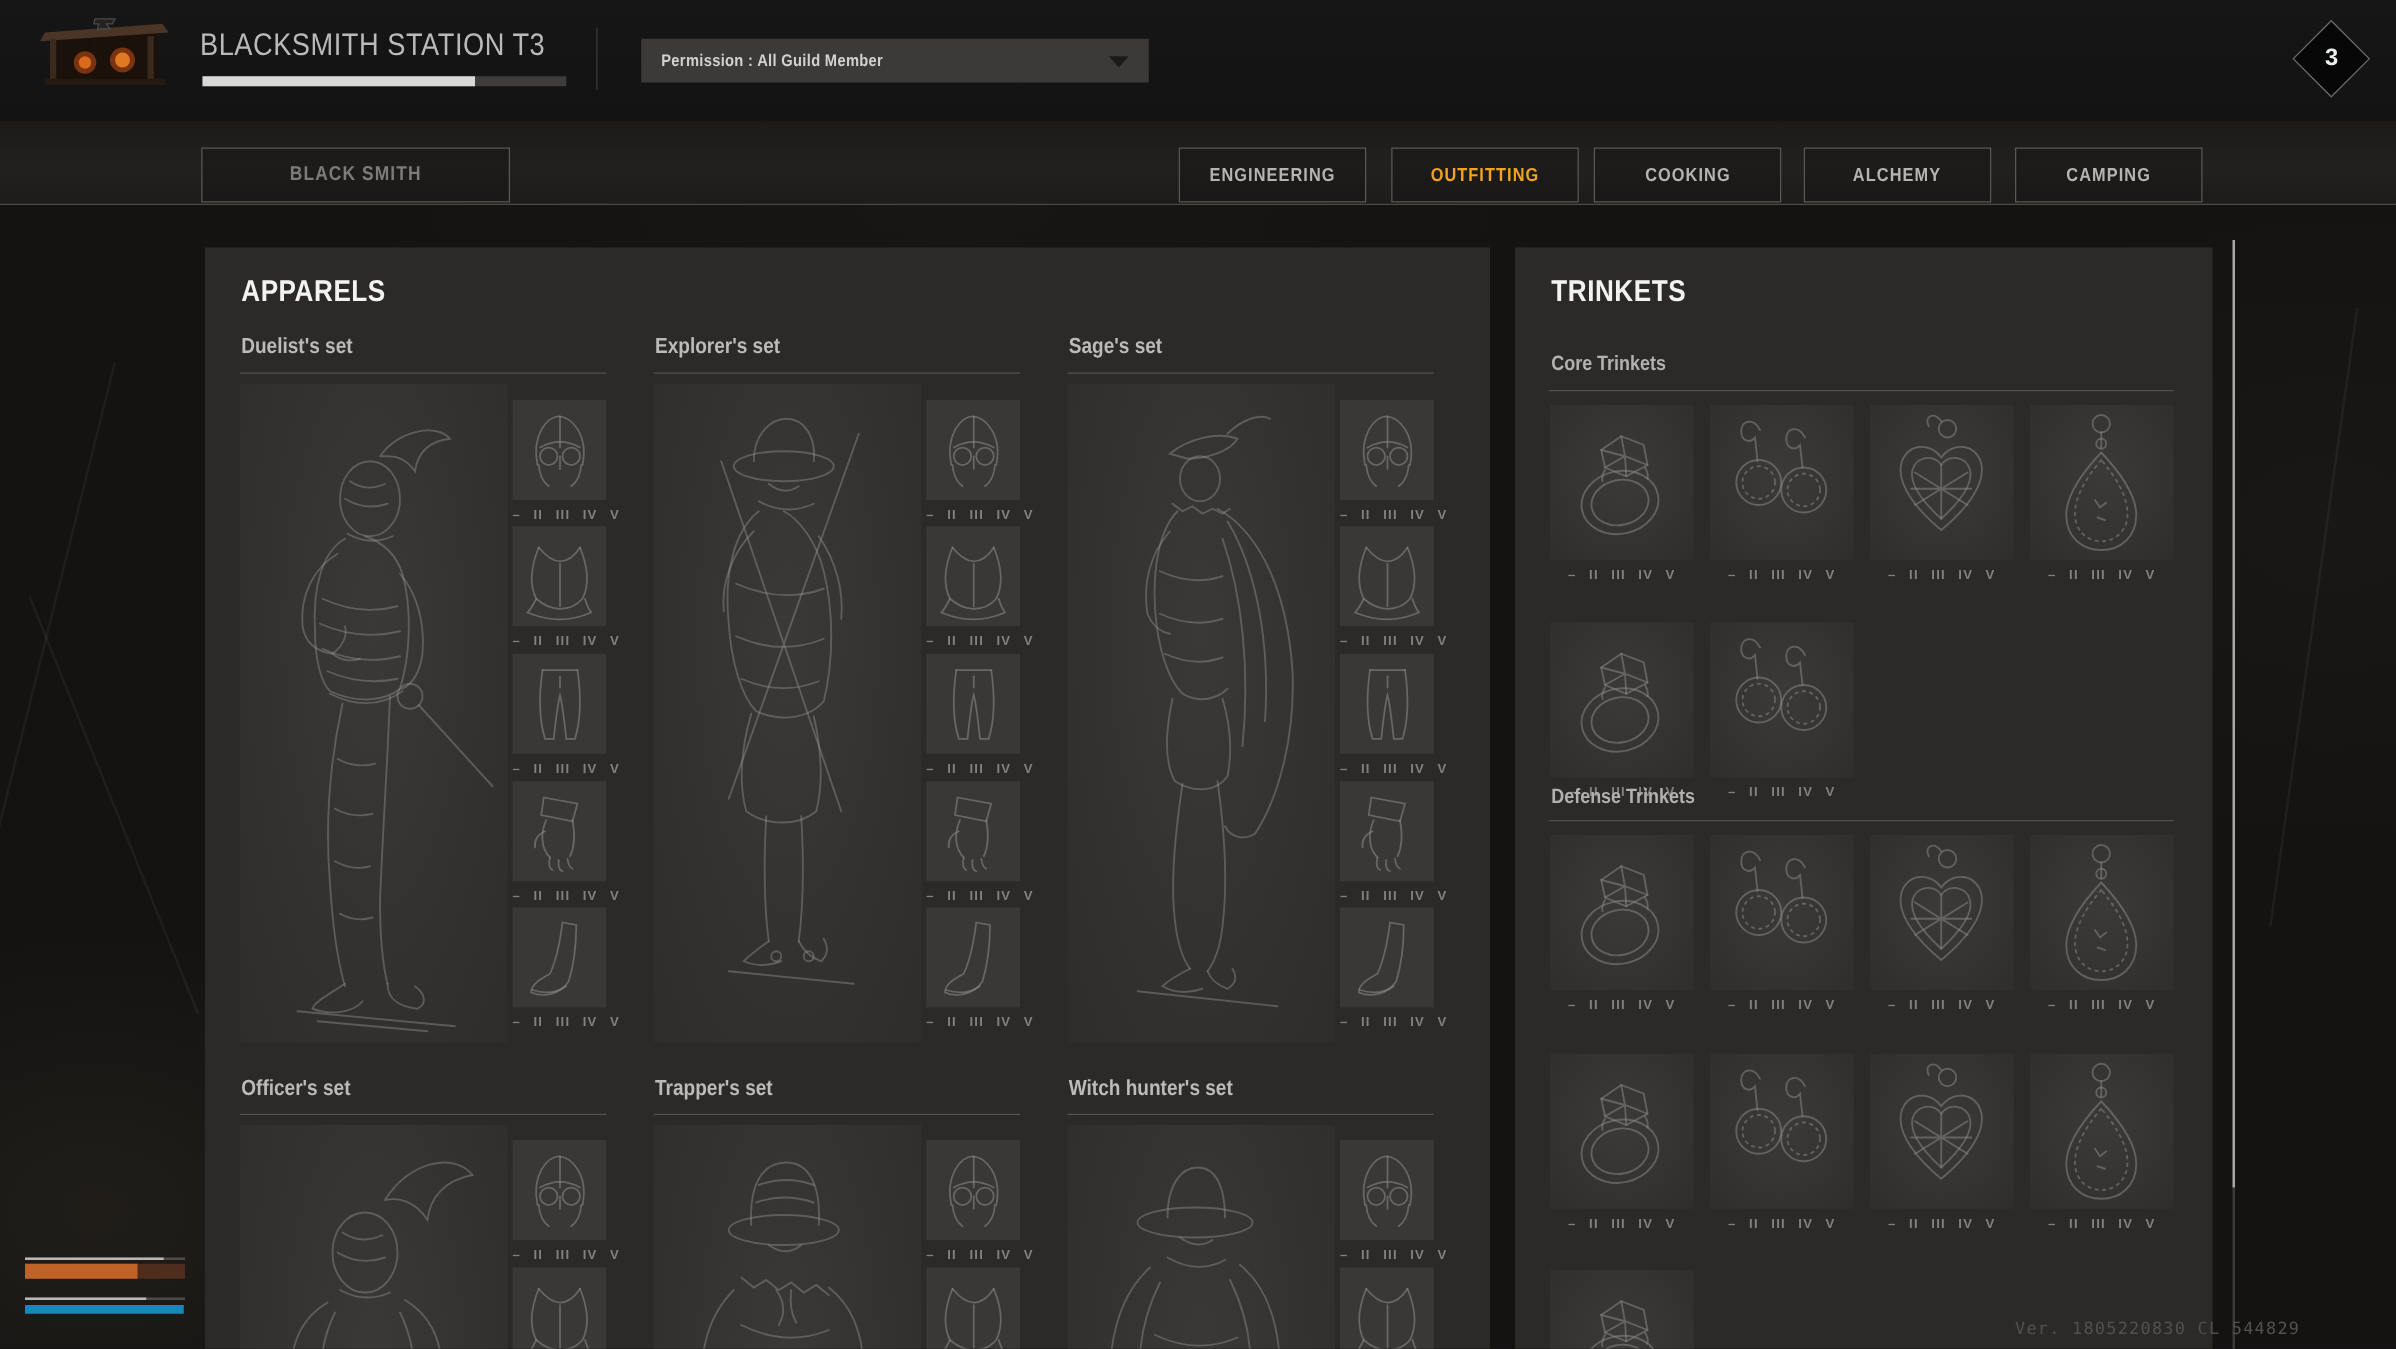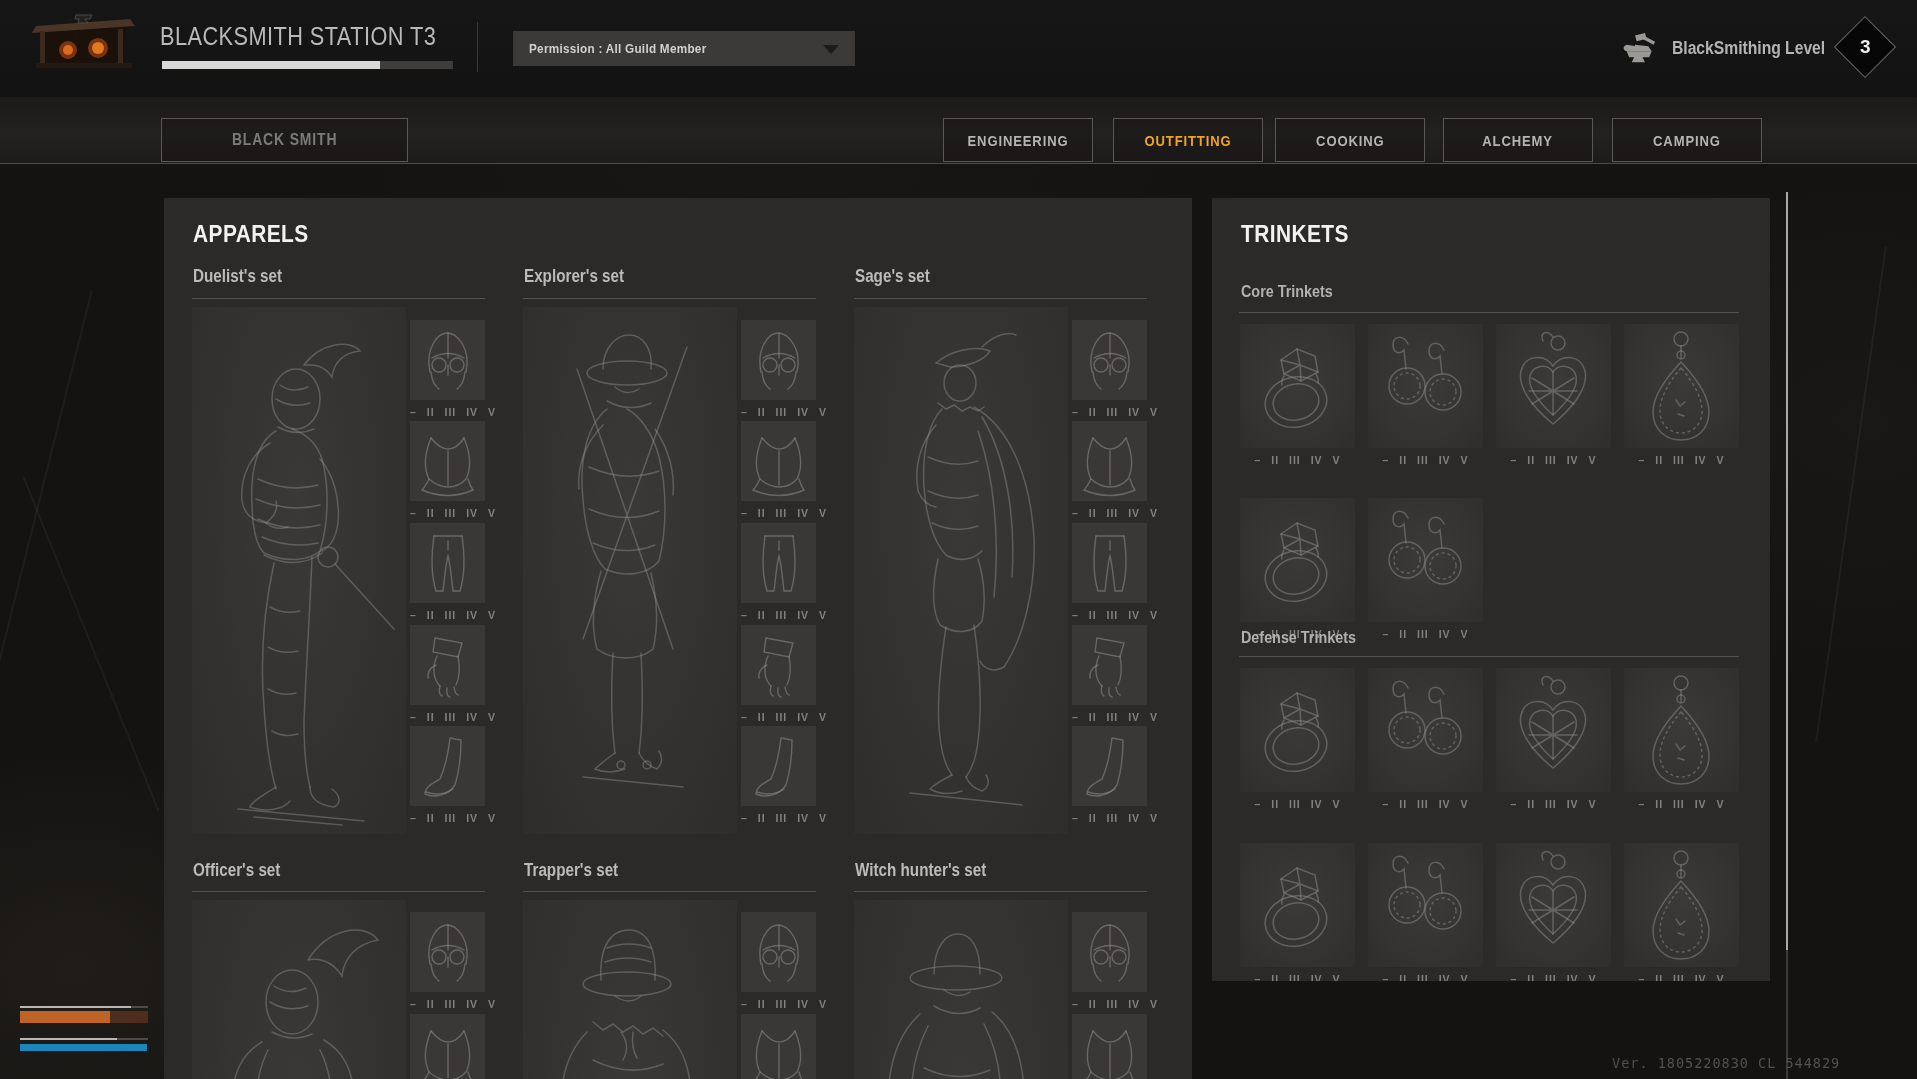--- a/index.html
+++ b/index.html
@@ -10,21 +10,21 @@
   .cond{display:inline-block;transform:scaleX(.87);transform-origin:left center;white-space:nowrap;}
   .condc{display:inline-block;transform:scaleX(.87);transform-origin:center center;white-space:nowrap;}
 
   
   #hdr{left:0;top:0;width:1917px;height:97px;background:linear-gradient(#171616,#141313);}
   #station-img{left:30px;top:6px;width:108px;height:64px;}
   #hdr-title{left:160px;top:22px;font-size:25px;font-weight:normal;color:#b9babc;letter-spacing:.5px;}
   #hdr-prog{left:162px;top:61px;width:291px;height:8px;background:#3e3d3b;}
   #hdr-prog-fill{height:100%;background:#d9d9d8;}
   #hdr-div{left:477px;top:22px;width:1px;height:50px;background:#3a3938;}
-  #perm-dd{left:513px;top:31px;width:342px;height:35px;background:#3b3a39;display:flex;align-items:center;
+  #perm-dd{left:513px;top:31px;width:406px;height:35px;background:#3b3a39;display:flex;align-items:center;
            padding-left:16px;box-sizing:border-box;cursor:pointer;}
   #perm-dd .lbl{font-size:13.5px;font-weight:bold;color:#d3d1cf;letter-spacing:.3px;}
   #perm-caret{position:absolute;right:16px;top:14px;width:0;height:0;
               border-left:8px solid transparent;border-right:8px solid transparent;border-top:9px solid #1c1b1a;}
   #skill{left:1620px;top:20px;width:280px;height:56px;display:flex;align-items:center;}
   #skill svg{width:40px;height:38px;}
   #skill .lbl{font-size:18px;font-weight:bold;color:#b5b4b2;margin-left:12px;}
   #lvl-diamond{position:absolute;left:1843px;top:25px;width:42px;height:42px;border:1px solid #6a6a68;
                background:#070707;transform:rotate(45deg);display:flex;align-items:center;justify-content:center;}
   #lvl-diamond span{transform:rotate(-45deg);color:#eceded;font-weight:bold;font-size:19px;}
@@ -42,21 +42,21 @@
   
   #content-bg{left:0;top:164px;width:1917px;height:915px;
      background:
        radial-gradient(ellipse 420px 320px at 4% 88%, rgba(96,84,62,.16), transparent 70%),
        radial-gradient(ellipse 500px 380px at 97% 28%, rgba(70,66,60,.10), transparent 70%),
        radial-gradient(ellipse 700px 260px at 40% 0%, rgba(62,60,55,.08), transparent 70%),
        #141312;}
   .branch{position:absolute;background:rgba(190,180,160,.07);}
   .panel{position:absolute;background:#2b2a28;overflow:hidden;}
   #apparels-panel{left:164px;top:198px;width:1028px;height:881px;}
-  #trinkets-panel{left:1212px;top:198px;width:558px;height:783px;}
+  #trinkets-panel{left:1212px;top:198px;width:558px;height:881px;}
   .sec-h{position:absolute;font-size:24px;font-weight:bold;color:#f2f2f1;letter-spacing:.5px;}
   .set-h{position:absolute;font-size:17.5px;font-weight:bold;color:#bdbbb9;}
   .sub-h{position:absolute;font-size:16.5px;font-weight:bold;color:#b3b1af;text-align:center;}
   .rule{position:absolute;height:1px;background:#54524e;}
   .setcard{position:absolute;width:293px;height:527px;}
   .imgbox{position:absolute;left:0;top:0;width:214px;height:527px;
           background:radial-gradient(ellipse at 50% 38%, #3b3937 0%, #343230 55%, #2f2d2b 100%);}
   .fig{position:absolute;inset:0;width:214px;height:527px;}
   .slotu{position:absolute;left:218px;width:75px;}
   .slot{width:75px;height:80px;background:#3a3836;cursor:pointer;}
@@ -256,26 +256,20 @@
     </svg>
   <div id="hdr-title" class="abs"><span class="cond">BLACKSMITH STATION T3</span></div>
   <div id="hdr-prog" class="abs">
     <div id="hdr-prog-fill" style="width:75%"></div>
   </div>
   <div id="hdr-div" class="abs"></div>
   <div id="perm-dd" class="abs">
     <span class="lbl cond">Permission : All Guild Member</span>
     <span id="perm-caret"></span>
   </div>
-  <div id="skill" class="abs">
-    <svg viewBox="0 0 48 40">
-        <use href="#i-anvil"></use>
-      </svg>
-    <span class="lbl cond">BlackSmithing Level</span>
-  </div>
   <div id="lvl-diamond">
     <span>3</span>
   </div>
 </div>
 
 <div id="tabband" class="abs">
   <div id="bsbox">
       <span class="condc">BLACK SMITH</span>
     </div>
   <div class="tab" style="left:943px">

